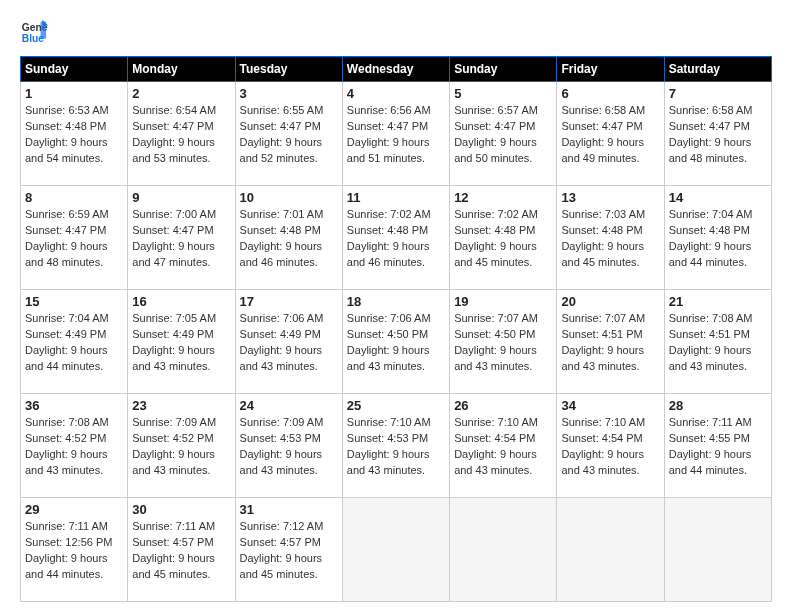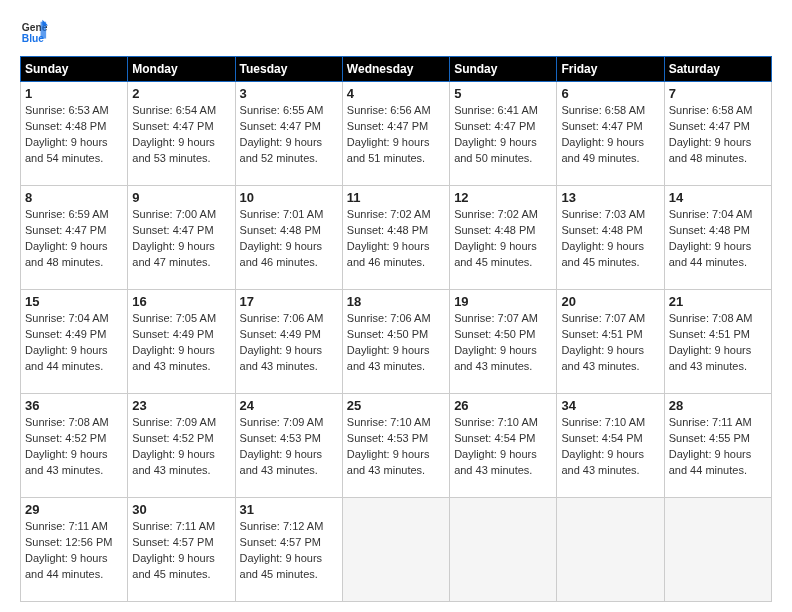--- a/index.html
+++ b/index.html
@@ -154,21 +154,21 @@
         <span class="day-num">4</span>
         <div class="day-info">
           <span>Sunrise: 6:56 AM</span><br>
           <span>Sunset: 4:47 PM</span><br>
           <span>Daylight: 9 hours and 51 minutes.</span>
         </div>
       </td>
           <td>
         <span class="day-num">5</span>
         <div class="day-info">
-          <span>Sunrise: 6:41 AM</span><br>
+          <span>Sunrise: 6:57 AM</span><br>
           <span>Sunset: 4:47 PM</span><br>
           <span>Daylight: 9 hours and 50 minutes.</span>
         </div>
       </td>
           <td>
         <span class="day-num">6</span>
         <div class="day-info">
           <span>Sunrise: 6:58 AM</span><br>
           <span>Sunset: 4:47 PM</span><br>
           <span>Daylight: 9 hours and 49 minutes.</span>

